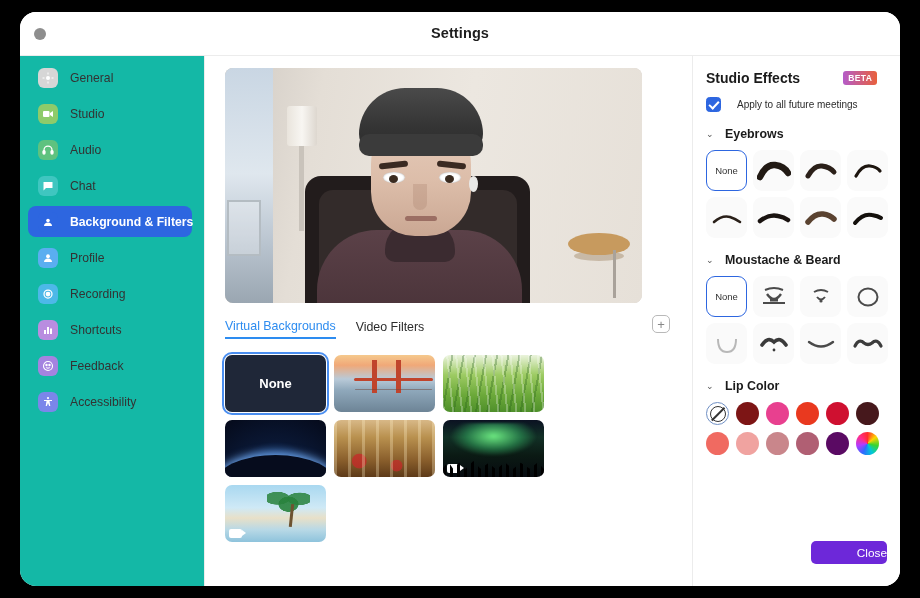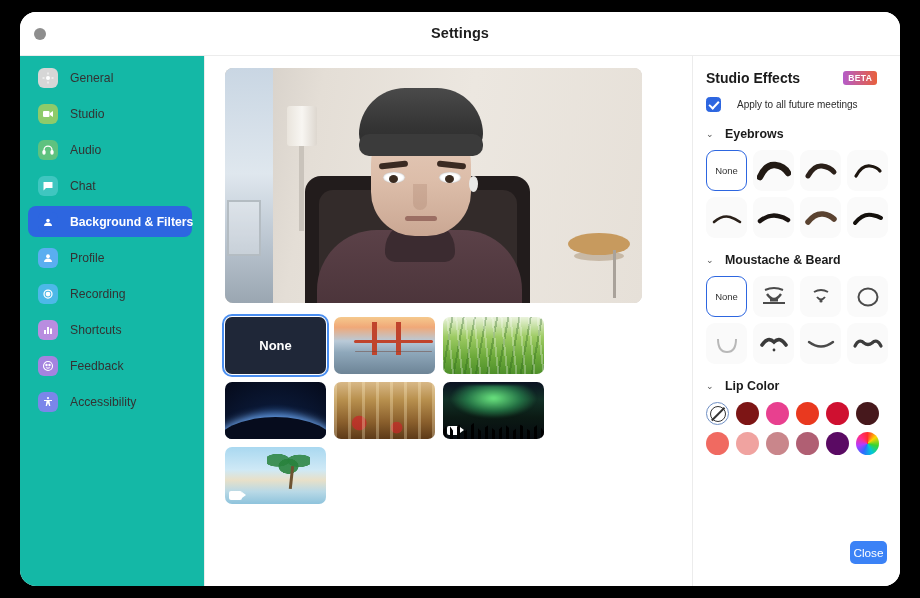--- a/index.html
+++ b/index.html
@@ -448,28 +448,29 @@
     content:''; position:absolute; inset:2.5px;
     border: 1.4px solid #333; border-radius: 50%;
   }
   .swatch.rainbow {
     background: conic-gradient(#ff2d2d,#ffd400,#38d430,#00c8d8,#2d6bff,#b23cff,#ff2d8a,#ff2d2d);
   }
 
   .close-btn {
     position: absolute;
     right: 13px; bottom: 22px;
-    width: 37px; height: 23px;
-    background: #3b82f6;
+    width: 76px; height: 23px;
+    background: #6d28d9;
     color: #fff;
     border: none;
     border-radius: 5px;
     font-size: 11.8px;
     font-family: "Liberation Sans", sans-serif;
     cursor: pointer;
+    text-align: right;
   }
 </style>
 </head>
 <body>
 
 <div class="window">
 
   <div class="titlebar">
     <div class="traffic-dot"></div>
     <div class="title-text">Settings</div>
@@ -596,20 +597,25 @@
         <div class="pv-eye l">
             <div class="pv-pupil"></div>
           </div>
         <div class="pv-eye r">
             <div class="pv-pupil"></div>
           </div>
         <div class="pv-nose"></div>
         <div class="pv-mouth"></div>
       </div>
 
+      <div class="tabs-row" id="tabs">
+        <div class="tab active">Virtual Backgrounds</div>
+          <div class="tab">Video Filters</div>
+          <div class="add-btn">+</div>
+      </div>
 
       <div class="bg-grid" id="bggrid">
           <div class="bg-tile selected bg-none">
             <span>None</span>
           </div>
           <div class="bg-tile th-bridge"></div>
           <div class="bg-tile th-grass"></div>
           <div class="bg-tile th-space"></div>
           <div class="bg-tile th-lobby"></div>
           <div class="bg-tile th-aurora">

